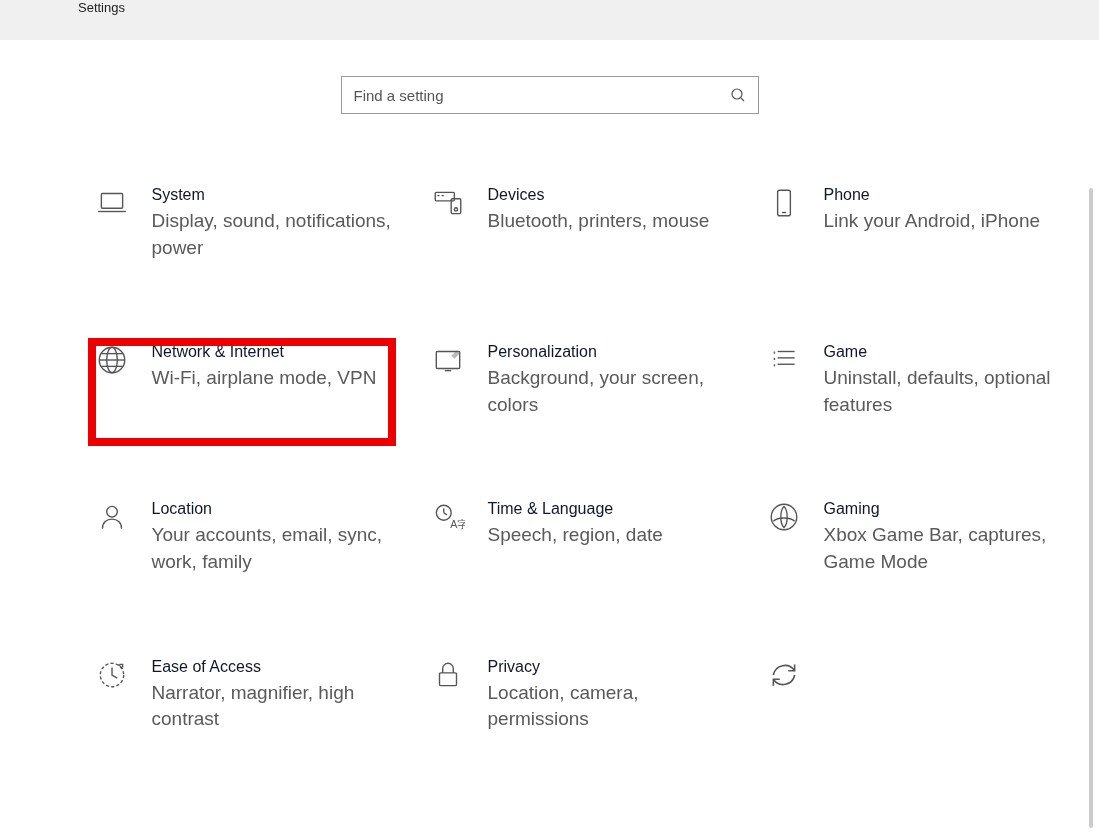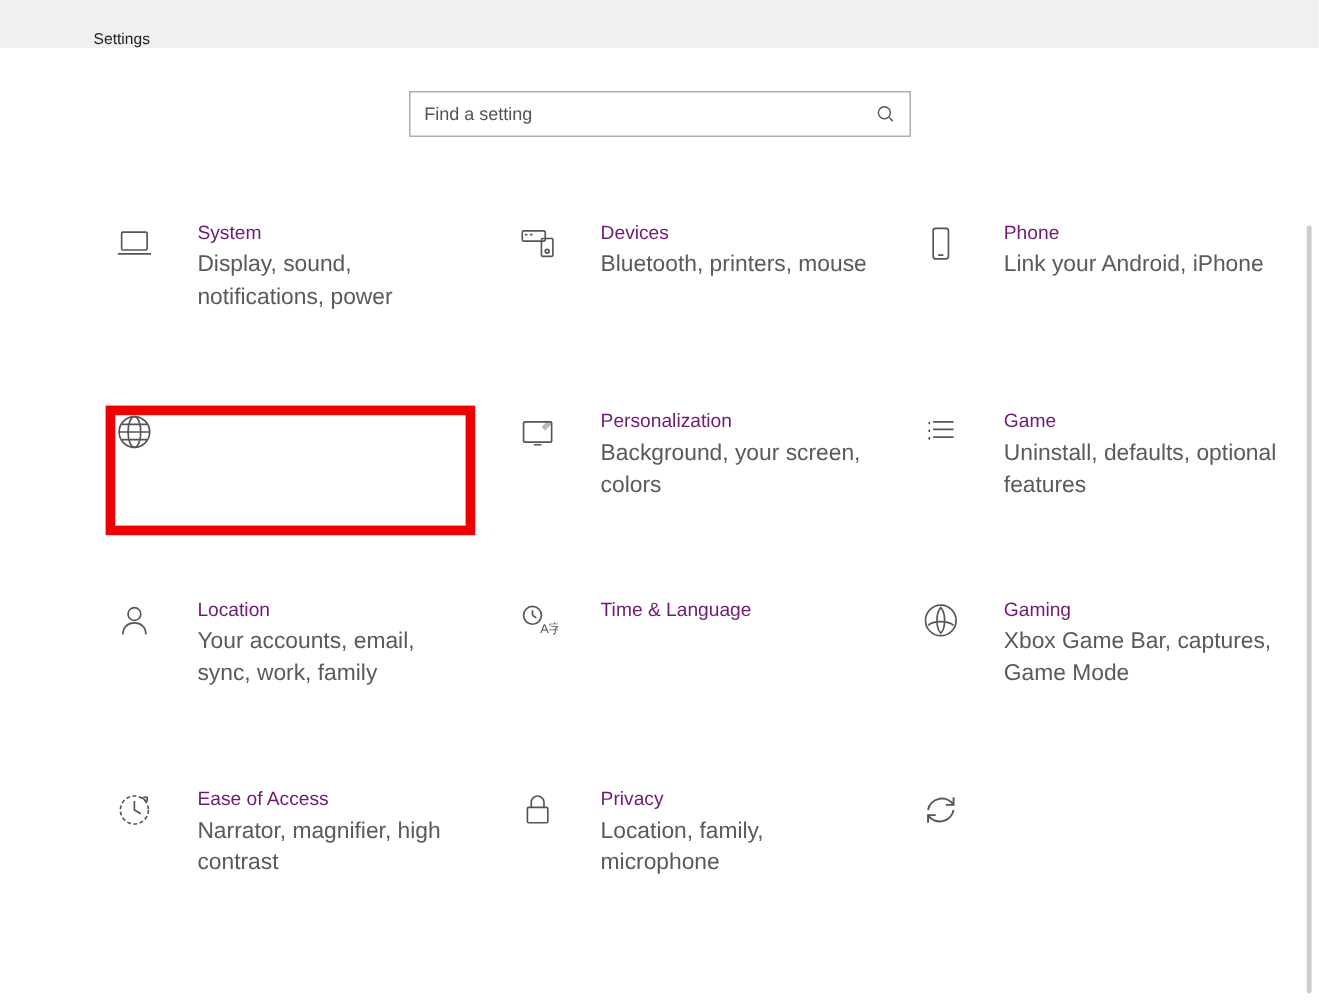--- a/index.html
+++ b/index.html
@@ -8,21 +8,21 @@
       background: #ffffff;
       width: 1099px;
       height: 838px;
       overflow: hidden;
       position: relative;
     }
     .titlebar {
       height: 40px;
       background: #f0f0f0;
       display: flex;
-      align-items: flex-end;
+      align-items: flex-start;
       padding-left: 78px;
       font-size: 13px;
       color: #222;
     }
     .main {
       padding-top: 36px;
       display: flex;
       flex-direction: column;
       align-items: center;
       justify-content: space-between;
@@ -62,28 +62,28 @@
       cursor: pointer;
       position: relative;
     }
     .icon-box {
       width: 48px;
       height: 48px;
       flex-shrink: 0;
       display: flex;
       align-items: flex-start;
       justify-content: center;
-      margin-right: 29px;
+      margin-right: 16px;
       color: #555;
     }
     .icon-box svg { width: 34px; height: 34px; }
     .text-box { flex: 1; padding-right: 20px; }
     .cat-title {
       font-size: 16px;
-      color: #701a75;
+      color: #0f172a;
       font-weight: 400;
       margin-bottom: 4px;
     }
     .cat-desc {
       font-size: 19px;
       color: #5a5a5a;
       line-height: 1.4;
     }
     .highlight {
       position: absolute;
@@ -168,20 +168,24 @@
     <div class="category">
       <div class="icon-box">
         <svg viewBox="0 0 32 32" fill="none" stroke="currentColor" stroke-width="1.3">
             <circle cx="16" cy="16" r="12"></circle>
             <ellipse cx="16" cy="16" rx="5" ry="12"></ellipse>
             <line x1="4" y1="16" x2="28" y2="16"></line>
             <line x1="6" y1="10" x2="26" y2="10"></line>
             <line x1="6" y1="22" x2="26" y2="22"></line>
           </svg>
       </div>
+      <div class="text-box">
+        <div class="cat-title">Network &amp; Internet</div>
+        <div class="cat-desc">Wi-Fi, airplane mode, VPN</div>
+      </div>
     </div>
 
     <div class="category">
       <div class="icon-box">
         <svg viewBox="0 0 32 32" fill="none" stroke="currentColor" stroke-width="1.3">
             <rect x="5" y="8" width="22" height="16" rx="1"></rect>
             <line x1="13" y1="26" x2="19" y2="26"></line>
             <path d="M20 12 L24 8 L26 10 L22 14 Z" fill="currentColor" opacity="0.4"></path>
           </svg>
       </div>
@@ -225,20 +229,21 @@
       <div class="icon-box">
         <svg viewBox="0 0 32 32" fill="none" stroke="currentColor" stroke-width="1.3">
             <circle cx="12" cy="12" r="7"></circle>
             <line x1="12" y1="8" x2="12" y2="12"></line>
             <line x1="12" y1="12" x2="15" y2="14"></line>
             <text x="18" y="26" font-size="10" fill="currentColor" stroke="none">A字</text>
           </svg>
       </div>
       <div class="text-box">
         <div class="cat-title">Time &amp; Language</div>
+        <div class="cat-desc">Speech, region, date</div>
       </div>
     </div>
 
     <div class="category">
       <div class="icon-box">
         <svg viewBox="0 0 32 32" fill="none" stroke="currentColor" stroke-width="1.3">
             <circle cx="16" cy="16" r="12"></circle>
             <path d="M16 6 C20 10 20 22 16 26 C12 22 12 10 16 6 Z"></path>
             <path d="M6 20 C10 16 22 16 26 20"></path>
           </svg>
@@ -267,21 +272,21 @@
 
     <div class="category">
       <div class="icon-box">
         <svg viewBox="0 0 32 32" fill="none" stroke="currentColor" stroke-width="1.3">
             <rect x="8" y="14" width="16" height="12" rx="1"></rect>
             <path d="M11 14 V10 a5 5 0 0 1 10 0 V14"></path>
           </svg>
       </div>
       <div class="text-box">
         <div class="cat-title">Privacy</div>
-        <div class="cat-desc">Location, family, microphone</div>
+        <div class="cat-desc">Location, camera, permissions</div>
       </div>
     </div>
 
     <div class="category">
       <div class="icon-box">
         <svg viewBox="0 0 32 32" fill="none" stroke="currentColor" stroke-width="1.5">
             <path d="M26 12 A11 11 0 0 0 6 16"></path>
             <polyline points="26,6 26,12 20,12"></polyline>
             <path d="M6 20 A11 11 0 0 0 26 16"></path>
             <polyline points="6,26 6,20 12,20"></polyline>

